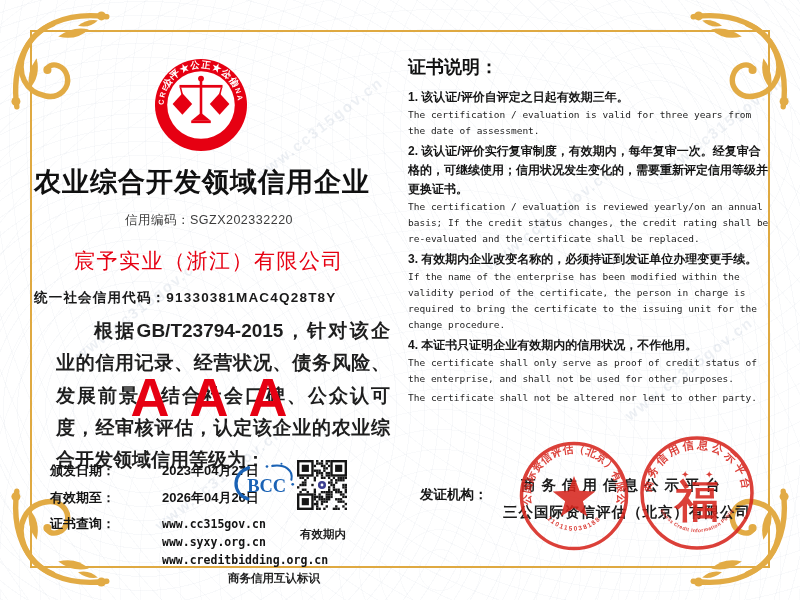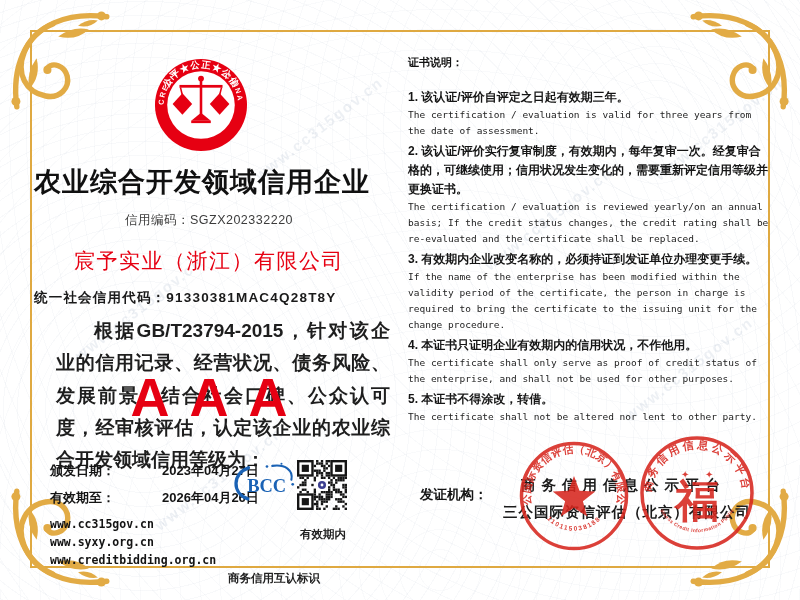--- a/index.html
+++ b/index.html
@@ -37,21 +37,21 @@
   .inforow{left:50px;font-size:13px;font-weight:bold;color:#141414;display:flex;gap:47px;}
   .inforow .lbl{white-space:nowrap;}
   .urls{font-family:"DejaVu Sans Mono",monospace;font-size:11.5px;line-height:18px;font-weight:bold;}
   .bcc{left:230px;top:461px;width:66px;height:44px;}
   .minilabel{font-size:11.5px;font-weight:bold;color:#222;text-align:center;}
   .bcc-label{left:216px;top:527px;width:116px;margin-top:44px;}
   .qr{left:297px;top:460px;width:50px;height:50px;}
   .qr-label{left:292px;top:527px;width:62px;}
 
   
-  .notes-heading{left:408px;top:55px;font-size:11px;font-weight:bold;color:#111;}
+  .notes-heading{left:408px;top:55px;font-size:18px;font-weight:bold;color:#111;}
   .notes{left:408px;top:88px;width:362px;}
   .note-zh{font-size:12px;font-weight:bold;color:#151515;line-height:19px;}
   .note-en{font-family:"DejaVu Sans Mono",monospace;font-size:9.5px;line-height:16px;
            color:#222;margin-bottom:3px;}
   .issuer-label{left:420px;top:486px;font-size:13.5px;font-weight:bold;color:#141414;text-align:right;}
   .issuer-line1{left:521px;top:476px;font-size:14.5px;font-weight:bold;color:#1b1b1b;letter-spacing:6px;white-space:nowrap;}
   .issuer-line2{left:503px;top:503px;font-size:14.5px;font-weight:bold;color:#1b1b1b;letter-spacing:1px;white-space:nowrap;}
   .seal{opacity:.88;}
   .seal-left{left:518px;top:440px;width:112px;height:112px;}
   .seal-right{left:638px;top:434px;width:118px;height:118px;}
@@ -146,20 +146,21 @@
 
   <div class="abs inforow" style="top:462px">
     <span class="lbl">颁发日期：</span>
     <span>2023年04月27日</span>
   </div>
   <div class="abs inforow" style="top:489px">
     <span class="lbl">有效期至：</span>
     <span>2026年04月26日</span>
   </div>
   <div class="abs inforow" style="top:515px">
+    <span class="lbl">证书查询：</span>
     <div class="urls">
       <div>www.cc315gov.cn</div>
         <div>www.syxy.org.cn</div>
         <div>www.creditbidding.org.cn</div>
     </div>
   </div>
 
   <svg class="abs bcc" viewBox="0 0 100 62">
     <path d="M28,8 C4,16 2,46 27,55" fill="none" stroke="#1a62b5" stroke-width="5" stroke-linecap="round"></path>
     <path d="M64,5 C84,2 96,12 93,26" fill="none" stroke="#1a62b5" stroke-width="3.2" stroke-linecap="round"></path>
@@ -329,21 +330,20 @@
     </div>
       <div class="note-item">
       <div class="note-zh">3. 有效期内企业改变名称的，必须持证到发证单位办理变更手续。</div>
       <div class="note-en">If the name of the enterprise has been modified within the validity period of the certificate, the person in charge is required to bring the certificate to the issuing unit for the change procedure.</div>
     </div>
       <div class="note-item">
       <div class="note-zh">4. 本证书只证明企业有效期内的信用状况，不作他用。</div>
       <div class="note-en">The certificate shall only serve as proof of credit status of the enterprise, and shall not be used for other purposes.</div>
     </div>
       <div class="note-item">
-      <div class="note-zh">5. 本证书不得涂改，转借。</div>
       <div class="note-en">The certificate shall not be altered nor lent to other party.</div>
     </div>
   </div>
 
   <div class="abs issuer-label">发证机构：</div>
   <div class="abs issuer-line1">商务信用信息公示平台</div>
   <div class="abs issuer-line2">三公国际资信评估（北京）有限公司</div>
 
   <svg class="abs seal seal-left" viewBox="0 0 112 112">
     <circle cx="56" cy="56" r="52.5" fill="none" stroke="#d7261e" stroke-width="3.5"></circle>

